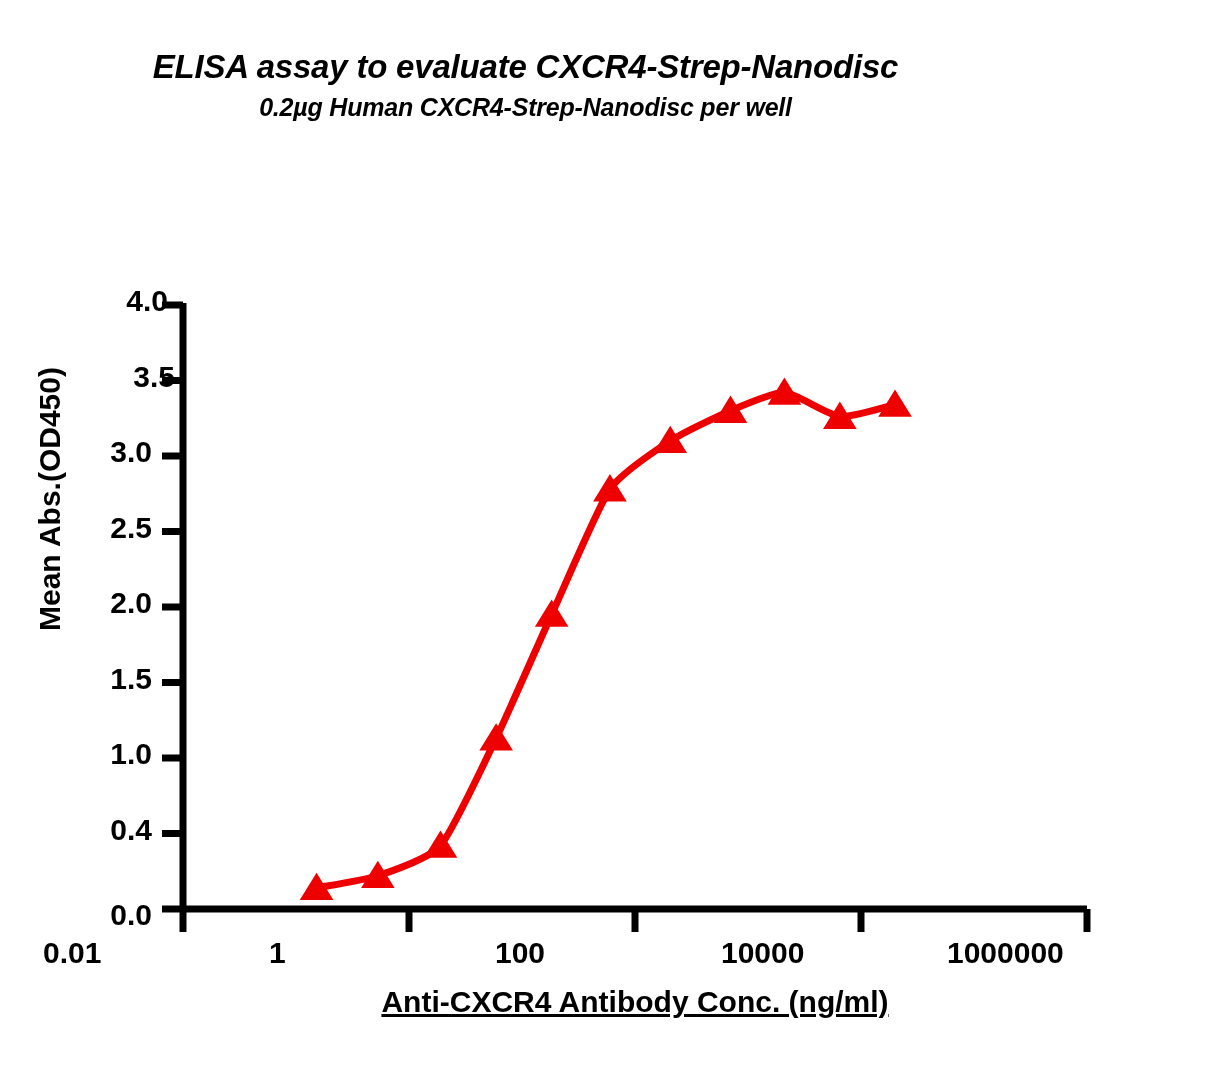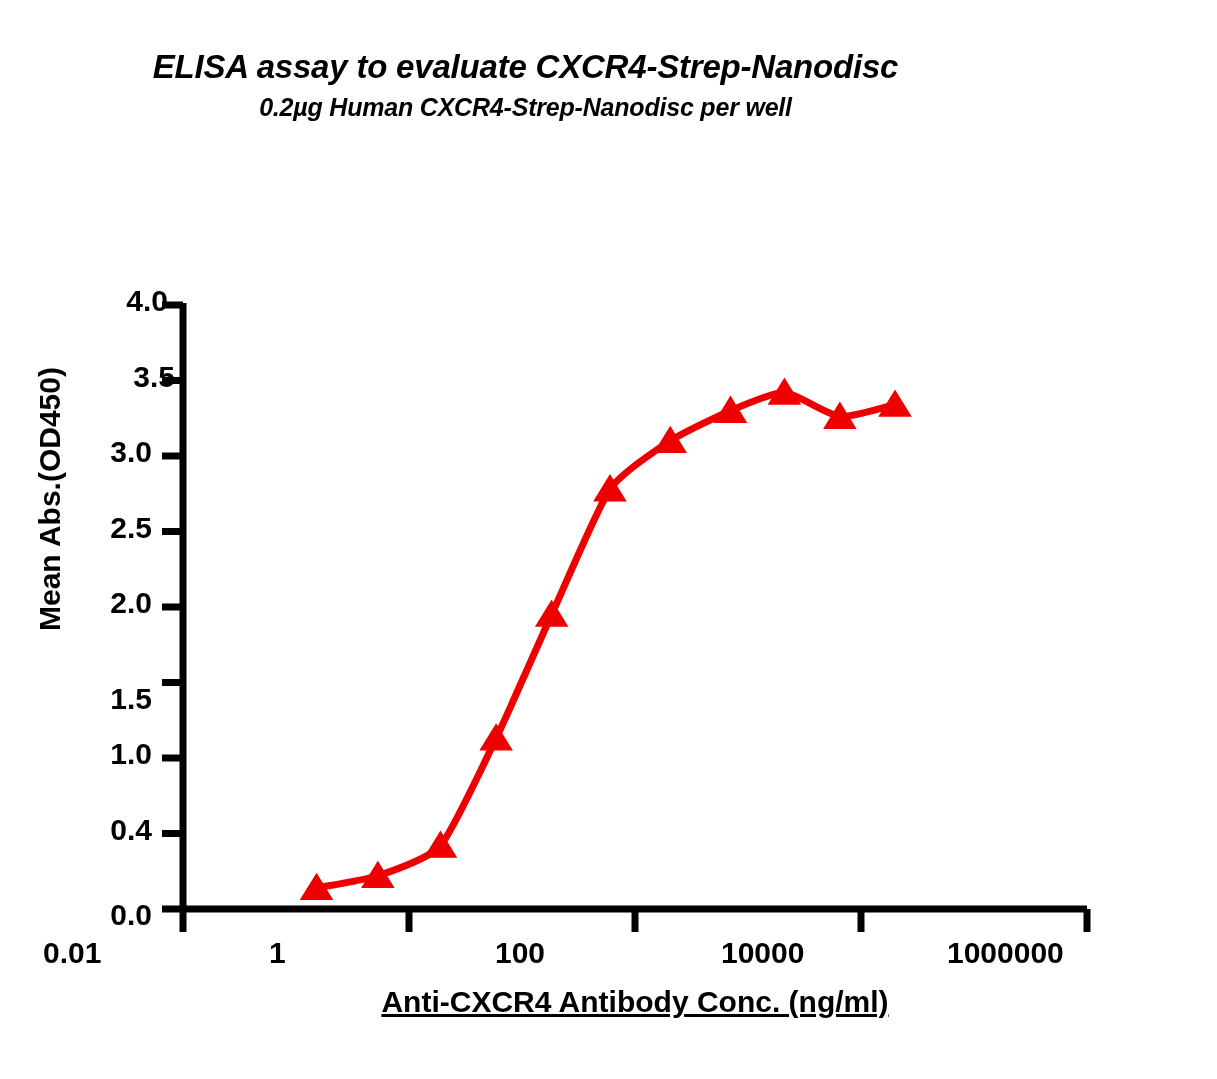--- a/index.html
+++ b/index.html
@@ -109,21 +109,21 @@
       </g>
   </svg>
 
   <div class="ylabel">Mean Abs.(OD450)</div>
   <div class="xlabel">Anti-CXCR4 Antibody Conc. (ng/ml)</div>
 
   <div id="ytick-labels">
       <div class="ytick-label" style="left: 0px; width: 152px; top: 888px; margin-top: 10px;">0.0</div>
       <div class="ytick-label" style="left: 0px; width: 152px; top: 812.5px;">0.4</div>
       <div class="ytick-label" style="left: 0px; width: 152px; top: 737px;">1.0</div>
-      <div class="ytick-label" style="left: 0px; width: 152px; top: 661.5px; margin-top: 20px;">1.5</div>
+      <div class="ytick-label" style="left: 0px; width: 152px; top: 661.5px;">1.5</div>
       <div class="ytick-label" style="left: 0px; width: 152px; top: 586px;">2.0</div>
       <div class="ytick-label" style="left: 0px; width: 152px; top: 510.5px; text-align: right;">2.5</div>
       <div class="ytick-label" style="left: 0px; width: 152px; top: 435px;">3.0</div>
       <div class="ytick-label" style="left: 0px; width: 152px; top: 359.5px; padding-left: 23px;">3.5</div>
       <div class="ytick-label" style="left: 0px; width: 152px; top: 284px; margin-left: 16px;">4.0</div>
     </div>
   <div id="xtick-labels">
       <div class="xtick-label" style="left: 43px; width: 280px; top: 936px;">0.01</div>
       <div class="xtick-label" style="left: 269px; width: 280px; top: 936px;">1</div>
       <div class="xtick-label" style="left: 495px; width: 280px; top: 936px;">100</div>

